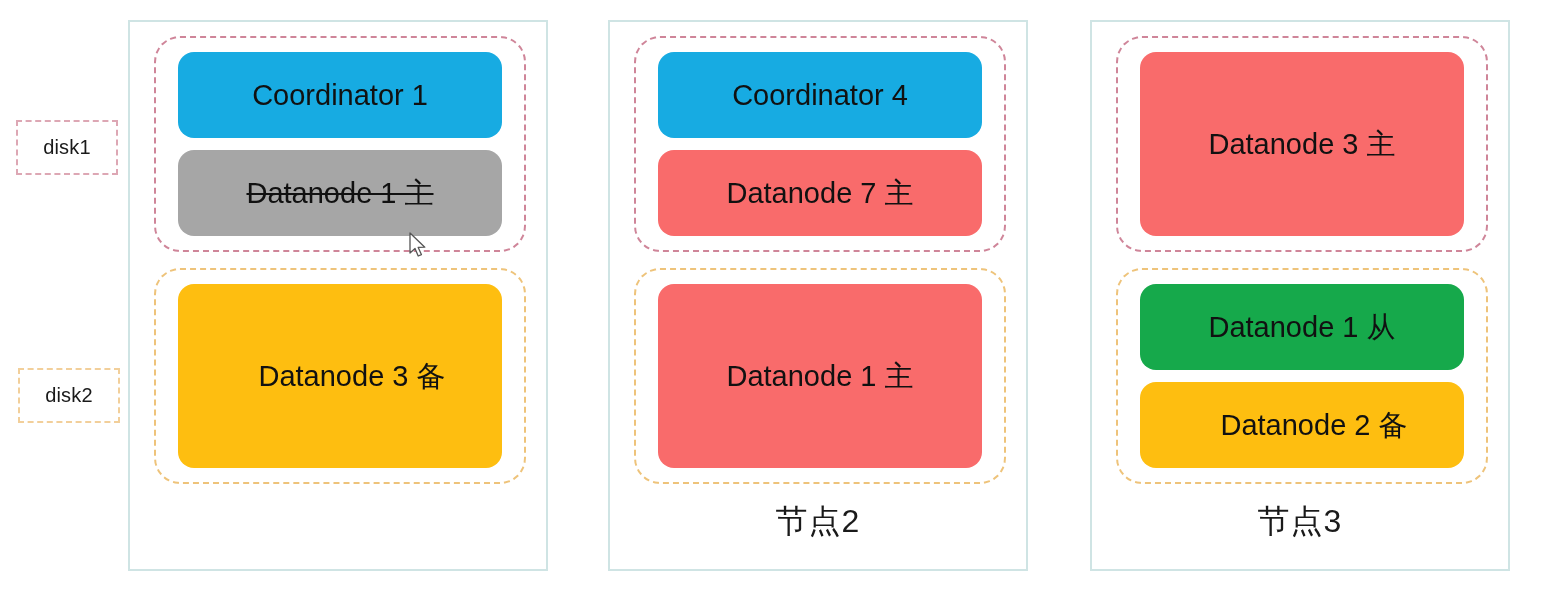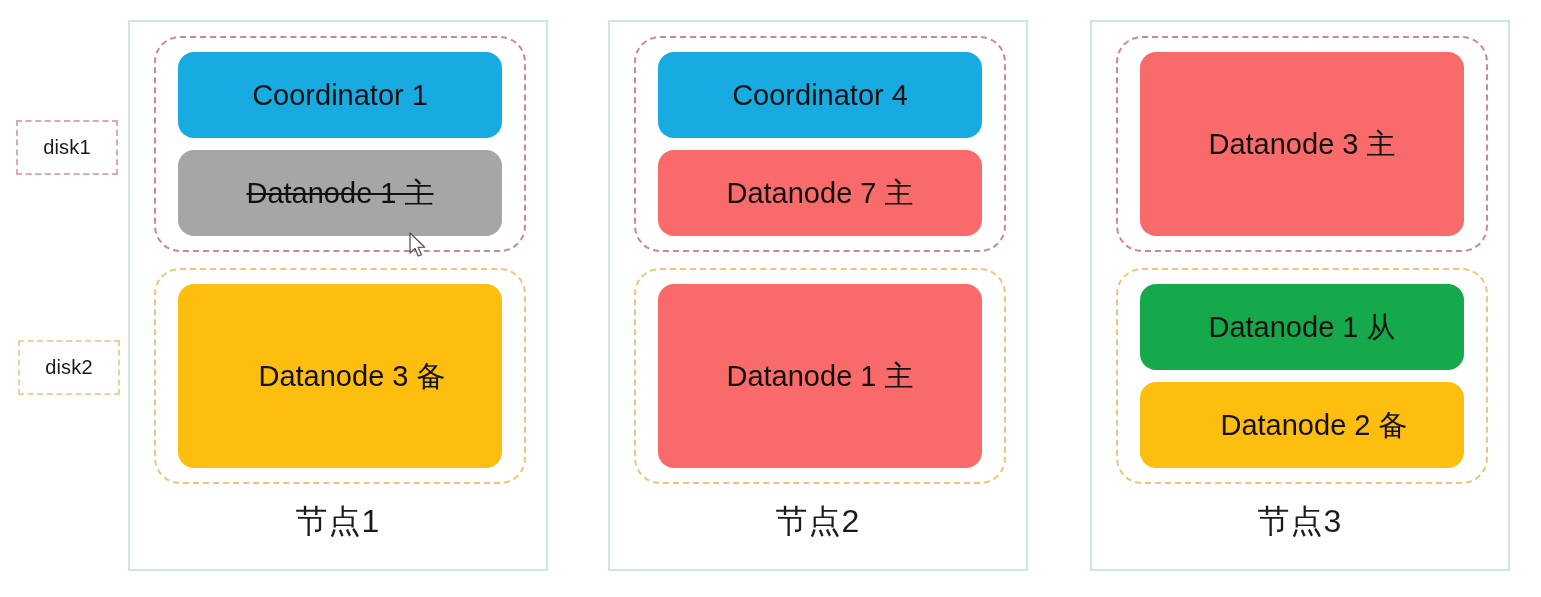--- a/index.html
+++ b/index.html
@@ -33,21 +33,21 @@
     box-sizing: border-box;
     letter-spacing: 0.2px;
   }
   #disk1-label {
     left: 16px;
     top: 120px;
     border: 2px dashed #dda7b4;
   }
   #disk2-label {
     left: 18px;
-    top: 340px;
+    top: 368px;
     border: 2px dashed #f2cf9a;
   }
 
   
   .node-column {
     position: absolute;
     top: 20px;
     width: 420px;
     height: 551px;
     background: #ffffff;
@@ -143,21 +143,20 @@
       </div>
       <div class="service-box dead">
         <span class="box-text">Datanode 1 主</span>
       </div>
     </div>
     <div class="disk-group disk2">
       <div class="service-box backup">
         <span class="box-text">Datanode 3 备</span>
       </div>
     </div>
-    <div class="node-caption">节点1</div>
   </div>
 
   <div id="node-2" class="node-column">
     <div class="disk-group disk1">
       <div class="service-box coordinator">
         <span class="box-text">Coordinator 4</span>
       </div>
       <div class="service-box primary">
         <span class="box-text">Datanode 7 主</span>
       </div>

